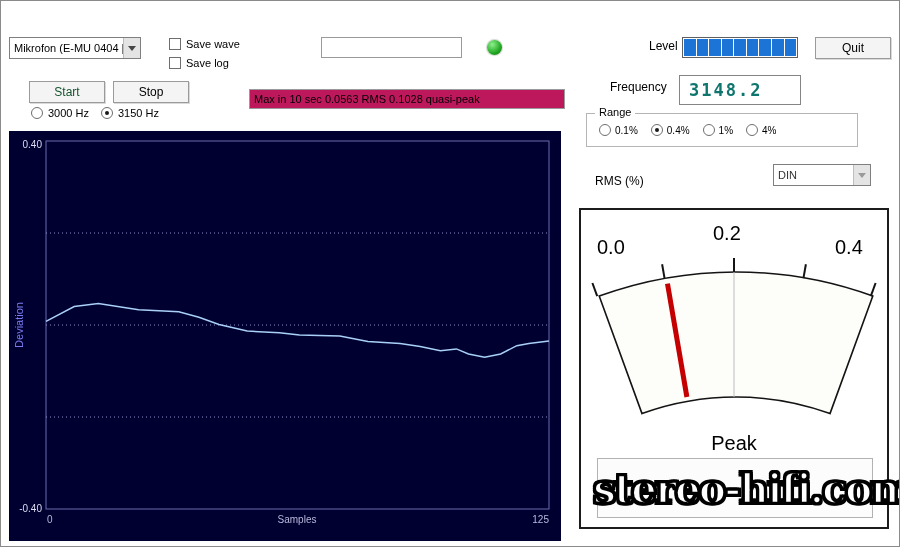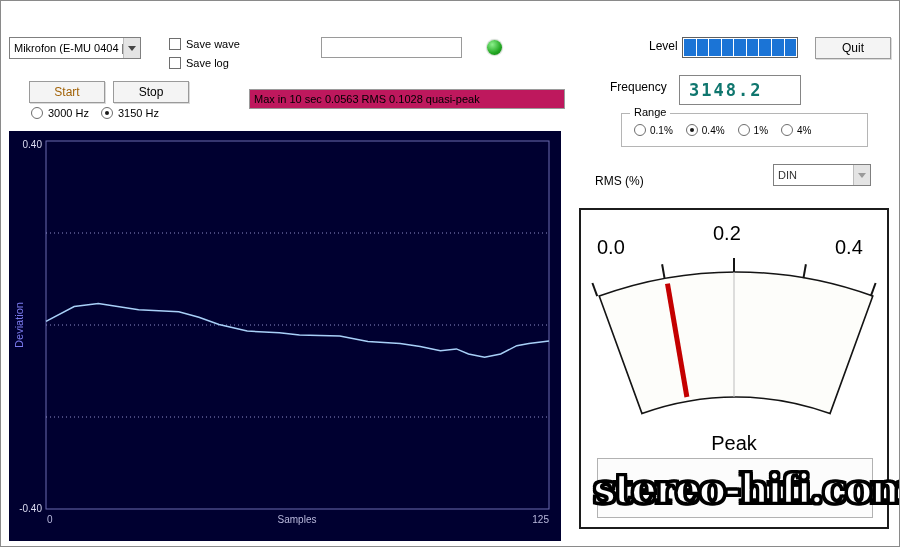--- a/index.html
+++ b/index.html
@@ -34,35 +34,35 @@
   #free-input { position:absolute; left:320px; top:36px; width:141px; height:21px; border:1px solid #9a9a9a; font-size:12px; padding:0 3px; }
 
   #led { position:absolute; left:486px; top:39px; width:15px; height:15px; border-radius:50%;
          background:radial-gradient(circle at 35% 30%, #8cf08c, #23a823 60%, #0c720c); box-shadow:0 0 1px 1px #cfd8cf; }
 
   #level-label { position:absolute; left:648px; top:38px; font-size:12px; }
   #level-meter { position:absolute; left:681px; top:36px; width:116px; height:21px; border:1px solid #5f5f5f; background:#fff; display:flex; gap:1px; padding:1px; }
   #level-meter .seg { flex:1; }
 
   #quit-btn  { left:814px; top:36px; width:76px; }
-  #start-btn { left:28px;  top:80px; width:76px; color:#a16207; }
+  #start-btn { left:28px;  top:80px; width:76px; color:#14532d; }
   #stop-btn  { left:112px; top:80px; width:76px; }
 
   #status-box { position:absolute; left:248px; top:88px; width:316px; height:20px; border:1px solid #9a9a9a; background:#be185d; font-size:11px; line-height:18px; padding:0 4px; white-space:nowrap; overflow:hidden; }
 
   #freq-label { position:absolute; left:609px; top:79px; font-size:12px; }
   .num-box { position:absolute; border:1px solid #858585; background:#fff; font-family:"DejaVu Sans Mono", monospace; font-weight:bold; font-size:17px; letter-spacing:2px; color:#0f766e; padding-left:9px; line-height:28px; }
   #freq-box { left:678px; top:74px; width:122px; height:30px; }
   #rms-box  { left:654px; top:166px; width:108px; height:30px; }
   #rms-label { position:absolute; left:594px; top:173px; font-size:12px; }
 
   #r3000 { left:30px; top:106px;align-items:center; }
   #r3150 { left:100px; top:106px; }
 
-  #range-group { position:absolute; left:620px; top:112px; width:247px; height:34px; border:1px solid #b5b5b5; }
+  #range-group { position:absolute; left:585px; top:112px; width:272px; height:34px; border:1px solid #b5b5b5; }
   #range-group .glab { position:absolute; top:-8px; left:8px; background:#fff; padding:0 4px; font-size:11px; }
   #range-opts { display:flex; gap:13px; padding:10px 0 0 12px; }
   #range-opts .opt { display:flex; align-items:center; gap:4px; font-size:10px; }
 
   
   #chart { position:absolute; left:8px; top:130px; width:552px; height:410px; background:#000030; }
   #chart svg { display:block; width:100%; height:100%; }
 
   
   #gauge-panel { position:absolute; left:578px; top:207px; width:310px; height:321px; border:2px solid #1c1c1c; background:#fff; }

